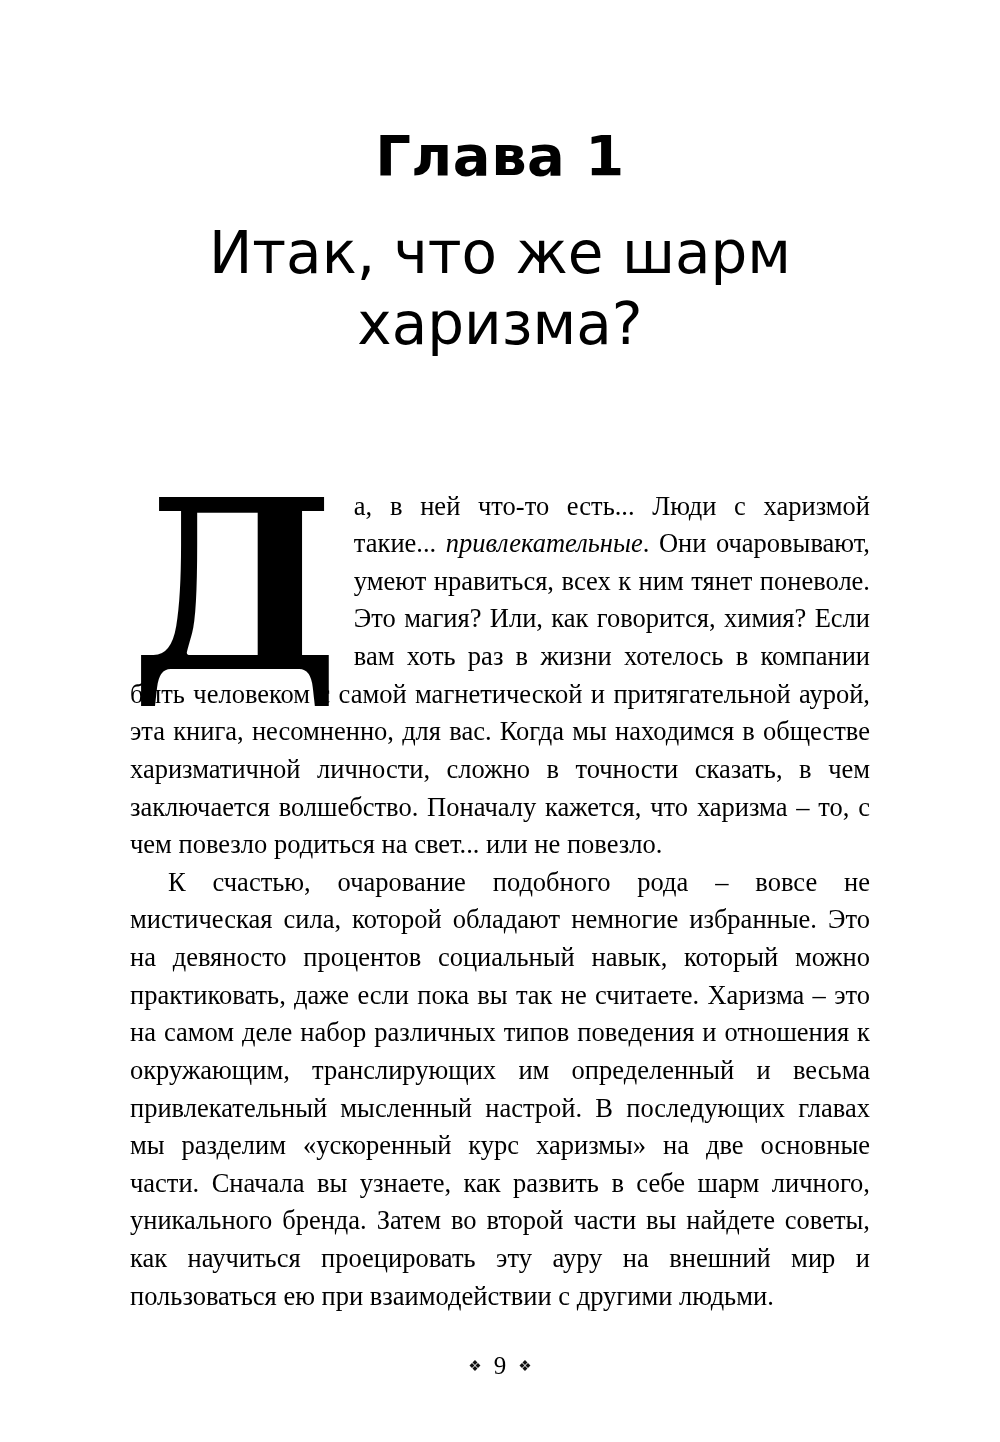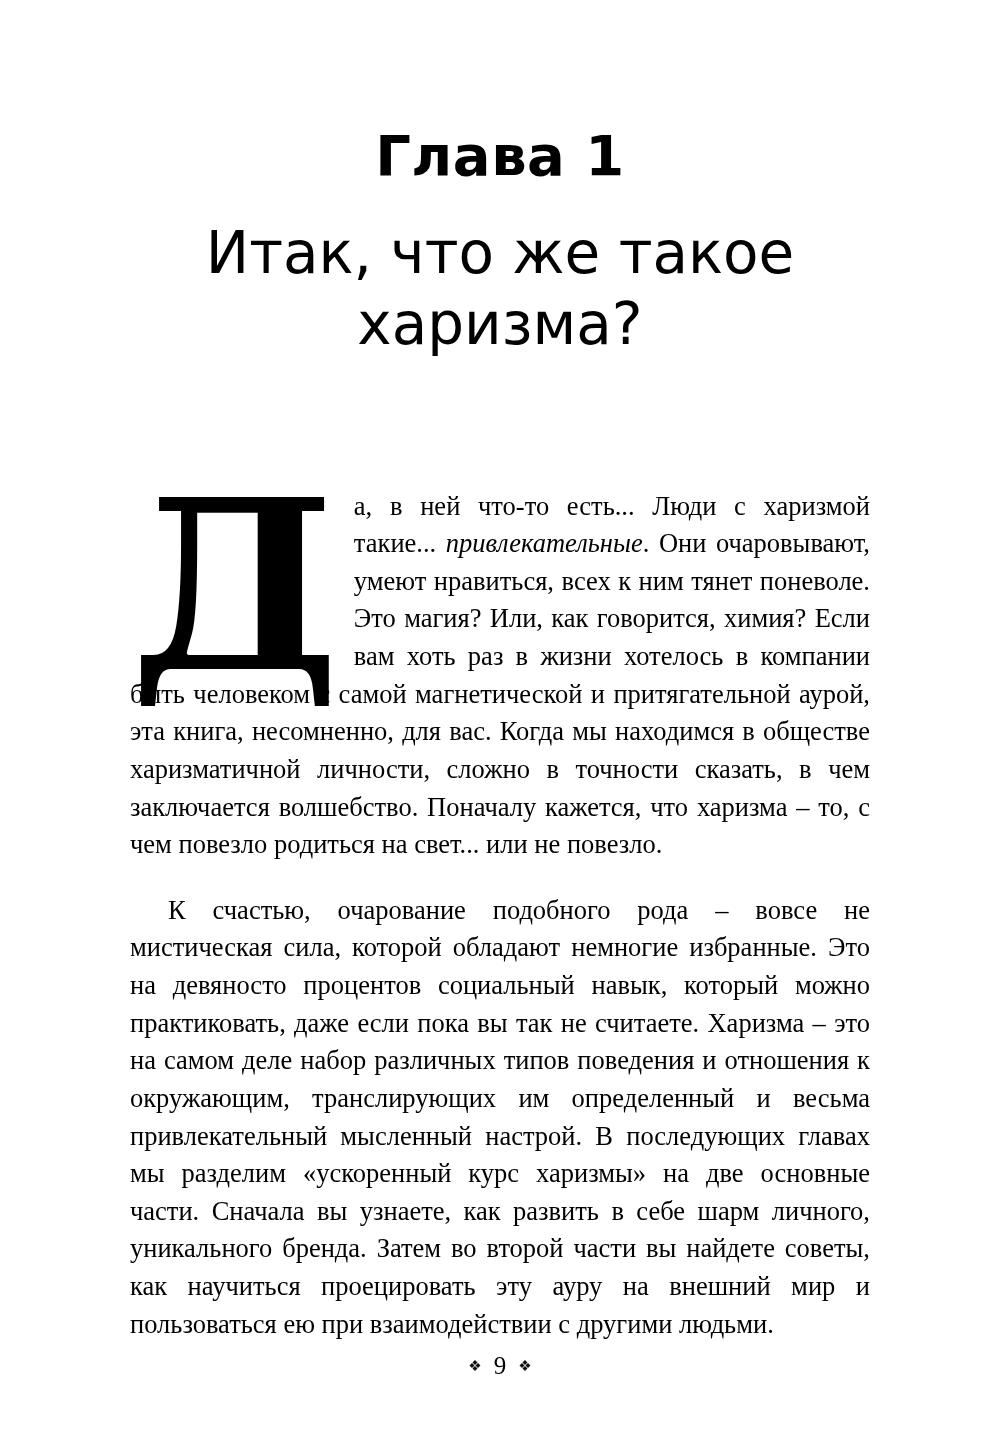--- a/index.html
+++ b/index.html
@@ -54,21 +54,20 @@
   p.body-text {
     font-family: "Liberation Serif", serif;
     font-size: 26.5px;
     line-height: 1.42;
     text-align: justify;
     margin: 0;
     hyphens: none;
     color: #000;
   }
   p.body-text + p.body-text {
-    margin-top: 28px;
     text-indent: 38px;
   }
   .dropcap {
     float: left;
     font-family: "DejaVu Serif", serif;
     font-weight: bold;
     font-size: 236px;
     line-height: 0.78;
     margin: 6px 14px -6px 0;
     padding: 0;
@@ -96,21 +95,21 @@
     color: #111;
   }
 </style>
 </head>
 <body>
 
 <div class="page">
 
   <header class="chapter-header">
     <div class="chapter-label">Глава 1</div>
-    <h1 class="chapter-title">Итак, что же такое харизма?</h1>
+    <h1 class="chapter-title">Итак, что же шарм харизма?</h1>
   </header>
 
   <section class="body-area">
 
     <p class="body-text first-par">
       <span class="dropcap">Д</span><span>а, в ней что-то есть... Люди с харизмой такие... </span><em class="it">привлекательные</em><span>. Они очаровывают, умеют нравиться, всех к ним тянет поневоле. Это магия? Или, как говорится, химия? Если вам хоть раз в жизни хотелось в компании быть человеком с самой магнетической и притягательной аурой, эта книга, несомненно, для вас. Когда мы находимся в обществе харизматичной личности, сложно в точности сказать, в чем заключается волшебство. Поначалу кажется, что харизма – то, с чем повезло родиться на свет... или не повезло.</span>
     </p>
 
     <p class="body-text">К счастью, очарование подобного рода – вовсе не мистическая сила, которой обладают немногие избранные. Это на девяносто процентов социальный навык, который можно практиковать, даже если пока вы так не считаете. Харизма – это на самом деле набор различных типов поведения и отношения к окружающим, транслирующих им определенный и весьма привлекательный мысленный настрой. В последующих главах мы разделим «ускоренный курс харизмы» на две основные части. Сначала вы узнаете, как развить в себе шарм личного, уникального бренда. Затем во второй части вы найдете советы, как научиться проецировать эту ауру на внешний мир и пользоваться ею при взаимодействии с другими людьми.</p>
 

